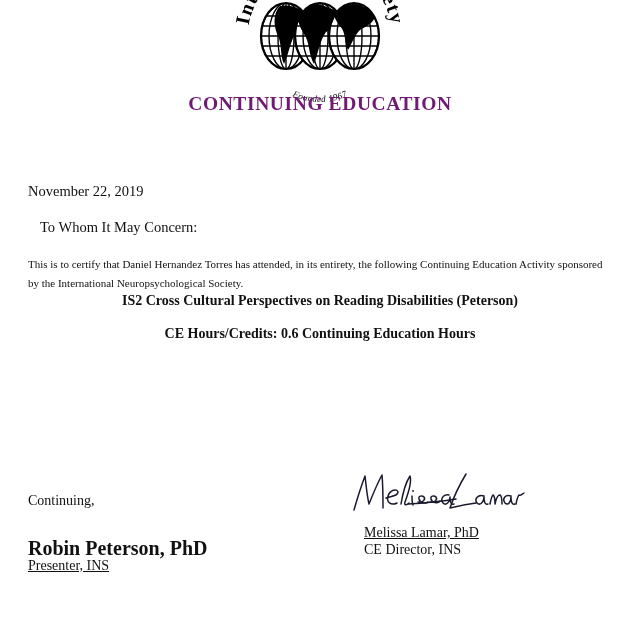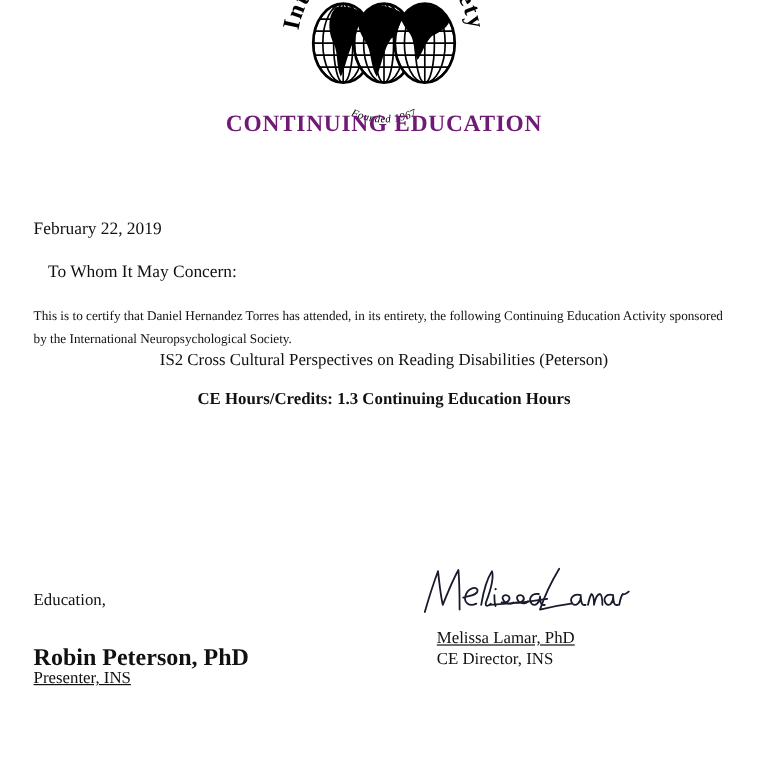--- a/index.html
+++ b/index.html
@@ -84,21 +84,21 @@
 
   .activity-block {
     position: absolute;
     left: 0;
     top: 292px;
     width: 640px;
     text-align: center;
   }
   .activity-title {
     font-size: 14px;
-    font-weight: normal;
+    font-weight: bold;
     line-height: 18px;
   }
   .credits-block {
     position: absolute;
     left: 0;
     top: 325px;
     width: 640px;
     text-align: center;
   }
   .credits-line {
@@ -232,35 +232,35 @@
         <textPath href="#arcBottom" startOffset="50%" text-anchor="middle">Founded 1967</textPath>
       </text>
     </svg>
   </div>
 
   <div class="title-block">
     <div class="title-line">CONTINUING EDUCATION</div>
   </div>
 
   <div class="body-area">
-    <div class="date-line">February 22, 2019</div>
+    <div class="date-line">November 22, 2019</div>
     <div class="salutation">To Whom It May Concern:</div>
     <div class="paragraph">This is to certify that Daniel Hernandez Torres has attended, in its entirety, the following Continuing Education Activity sponsored by the International Neuropsychological Society.</div>
   </div>
 
   <div class="activity-block">
     <div class="activity-title">IS2 Cross Cultural Perspectives on Reading Disabilities (Peterson)</div>
   </div>
 
   <div class="credits-block">
-    <div class="credits-line">CE Hours/Credits: 1.3 Continuing Education Hours</div>
+    <div class="credits-line">CE Hours/Credits: 0.6 Continuing Education Hours</div>
   </div>
 
   <div class="sign-left">
-    <div class="sincerely">Education,</div>
+    <div class="sincerely">Continuing,</div>
     <div class="sig-name-bold">Robin Peterson, PhD</div>
     <div class="sig-role">Presenter, INS</div>
   </div>
 
   <div class="sign-right">
     <svg class="signature-svg" viewBox="0 0 180 56">
       <g fill="none" stroke="#1a1a2e" stroke-width="1.5" stroke-linecap="round" stroke-linejoin="round">
 
         <path d="M 6,44 C 10,30 14,18 17,10 C 18,18 19,30 21,38 C 25,28 30,16 34,9 C 35,20 35,32 35,42"></path>
 

